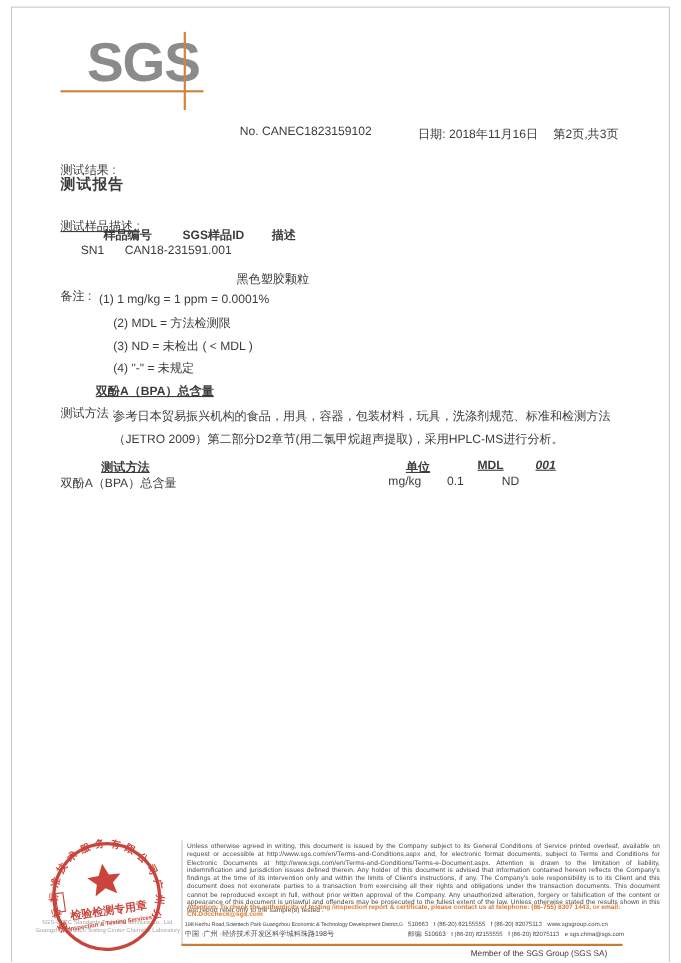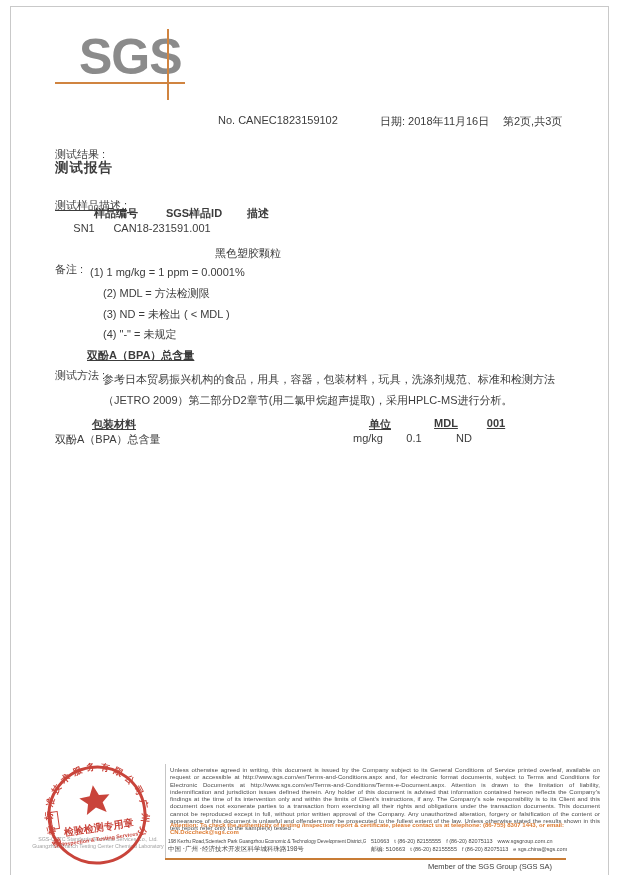--- a/index.html
+++ b/index.html
@@ -29,21 +29,21 @@
   
   .label{font-size:11px;color:#3c3c3c;}
   .underline{text-decoration:underline;}
   .bold{font-weight:bold;margin-left:32px;}
   .cell{font-size:11px;color:#3c3c3c;}
   .center{text-align:center;}
   .method-text{
     font-size:11px;line-height:20.5px;color:#3c3c3c;
     width:452px;text-align:justify;
   }
-  .italic{}
+  .italic{font-style:italic;}
   
   .disclaimer{
     font-size:6px;line-height:7.3px;color:#4a4a4a;
     width:430px;text-align:justify;letter-spacing:0.1px;
   }
   .attention{
     font-size:6px;line-height:7.3px;font-weight:bold;color:#dd7a2f;
     width:430px;
   }
   .addr-row{display:flex;align-items:baseline;white-space:nowrap;color:#4a4a4a;}
@@ -91,21 +91,21 @@
   <div class="abs cell" style="left:90px;top:266px;">(1) 1 mg/kg = 1 ppm = 0.0001%</div>
   <div class="abs cell" style="left:103px;top:286px;">(2) MDL = 方法检测限</div>
   <div class="abs cell" style="left:103px;top:307px;">(3) ND = 未检出 ( &lt; MDL )</div>
   <div class="abs cell" style="left:103px;top:327px;">(4) "-" = 未规定</div>
 
   <div class="abs label bold underline" style="left:55px;top:348px;">双酚A（BPA）总含量</div>
 
   <div class="abs label" style="left:55px;top:368px;">测试方法 :</div>
   <div class="abs method-text" style="left:103px;top:369px;">参考日本贸易振兴机构的食品，用具，容器，包装材料，玩具，洗涤剂规范、标准和检测方法（JETRO 2009）第二部分D2章节(用二氯甲烷超声提取)，采用HPLC-MS进行分析。</div>
 
-  <div class="abs cell bold underline" style="left:60px;top:417px;">包装材料</div>
+  <div class="abs cell bold underline" style="left:60px;top:417px;">测试方法</div>
   <div class="abs cell bold underline center" style="left:328px;top:417px;width:40px;">单位</div>
   <div class="abs cell bold underline center" style="left:396px;top:417px;width:36px;">MDL</div>
   <div class="abs cell bold underline italic center" style="left:446px;top:417px;width:36px;">001</div>
 
   <div class="abs cell" style="left:55px;top:432px;">双酚A（BPA）总含量</div>
   <div class="abs cell center" style="left:348px;top:432px;width:40px;">mg/kg</div>
   <div class="abs cell center" style="left:396px;top:432px;width:36px;">0.1</div>
   <div class="abs cell center" style="left:446px;top:432px;width:36px;">ND</div>
 
   <div class="abs vline" style="left:165px;top:764px;width:1px;height:95px;"></div>

